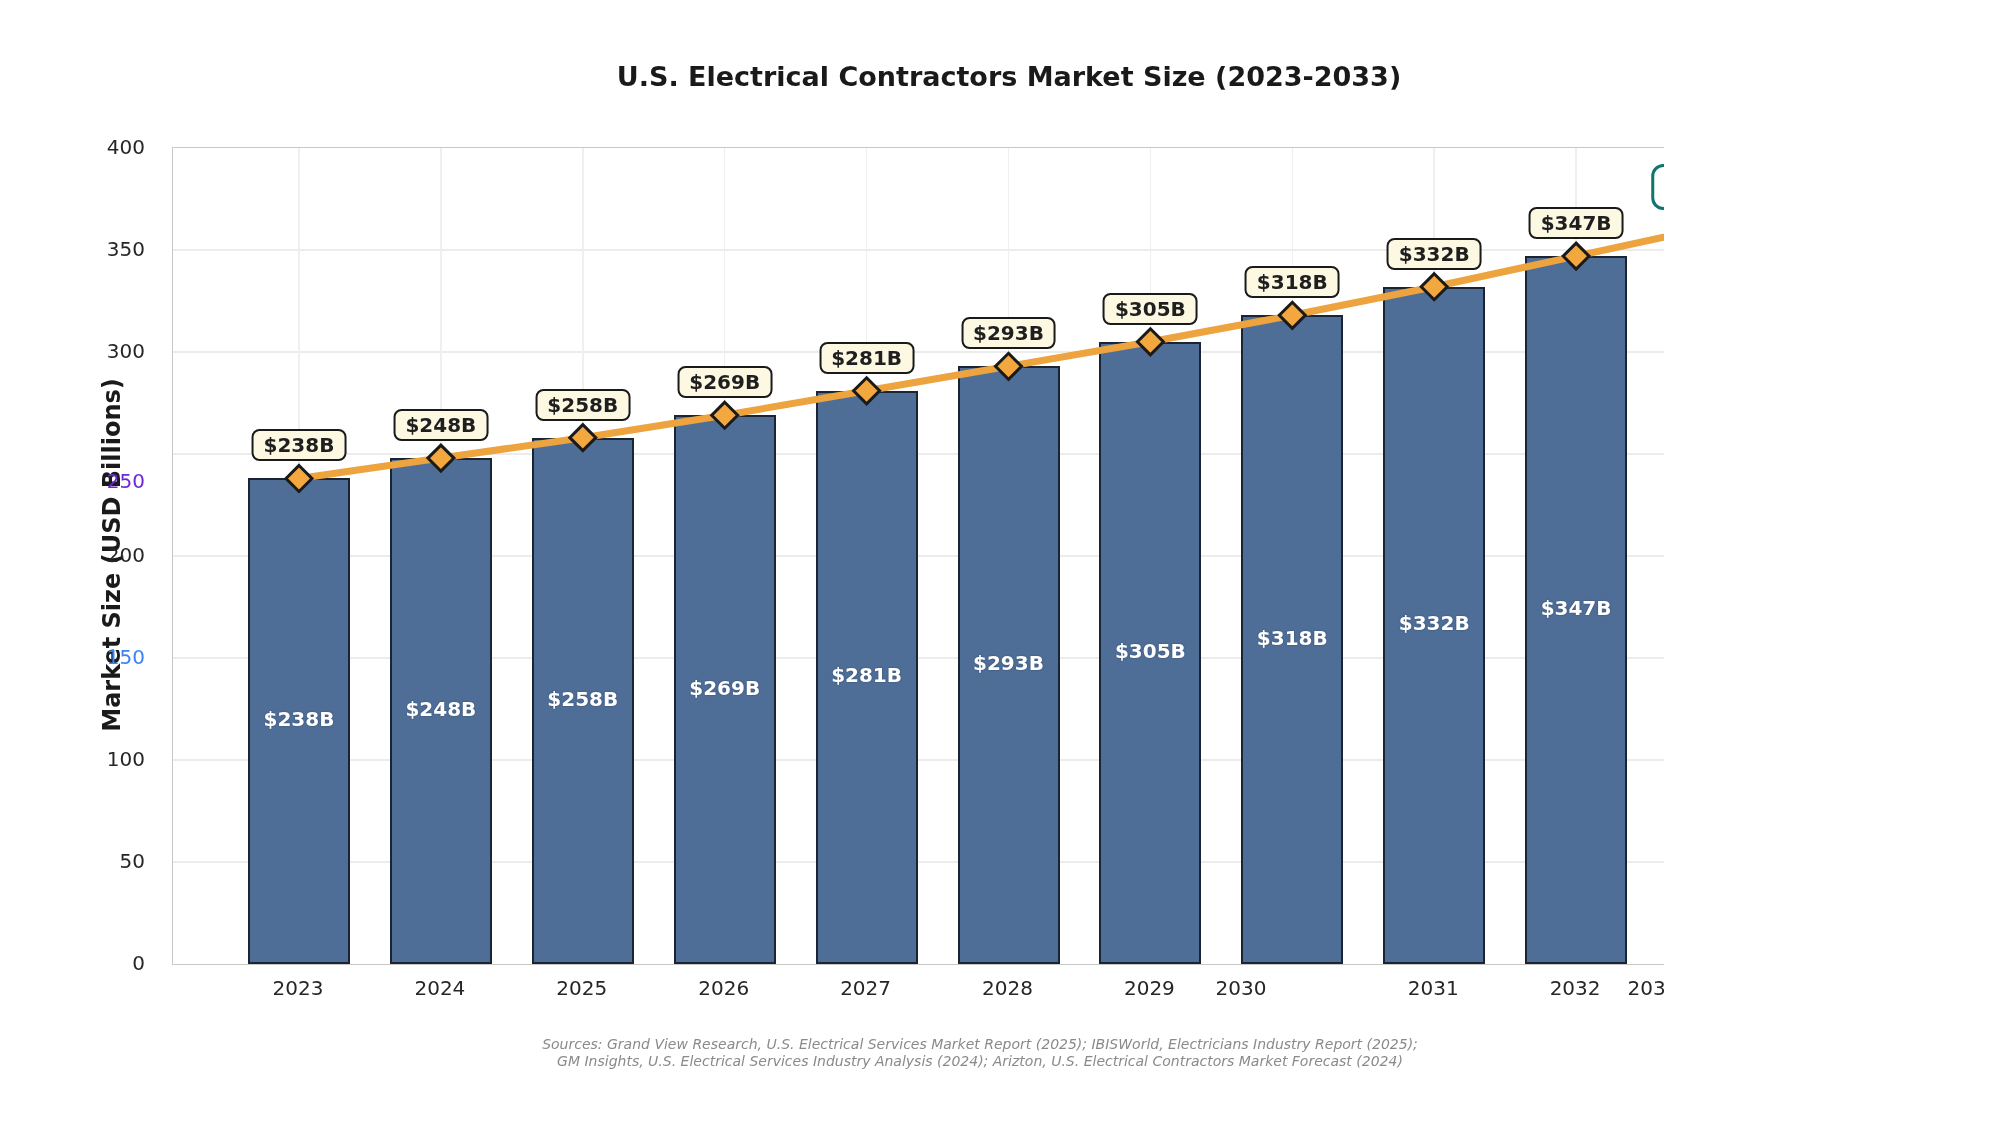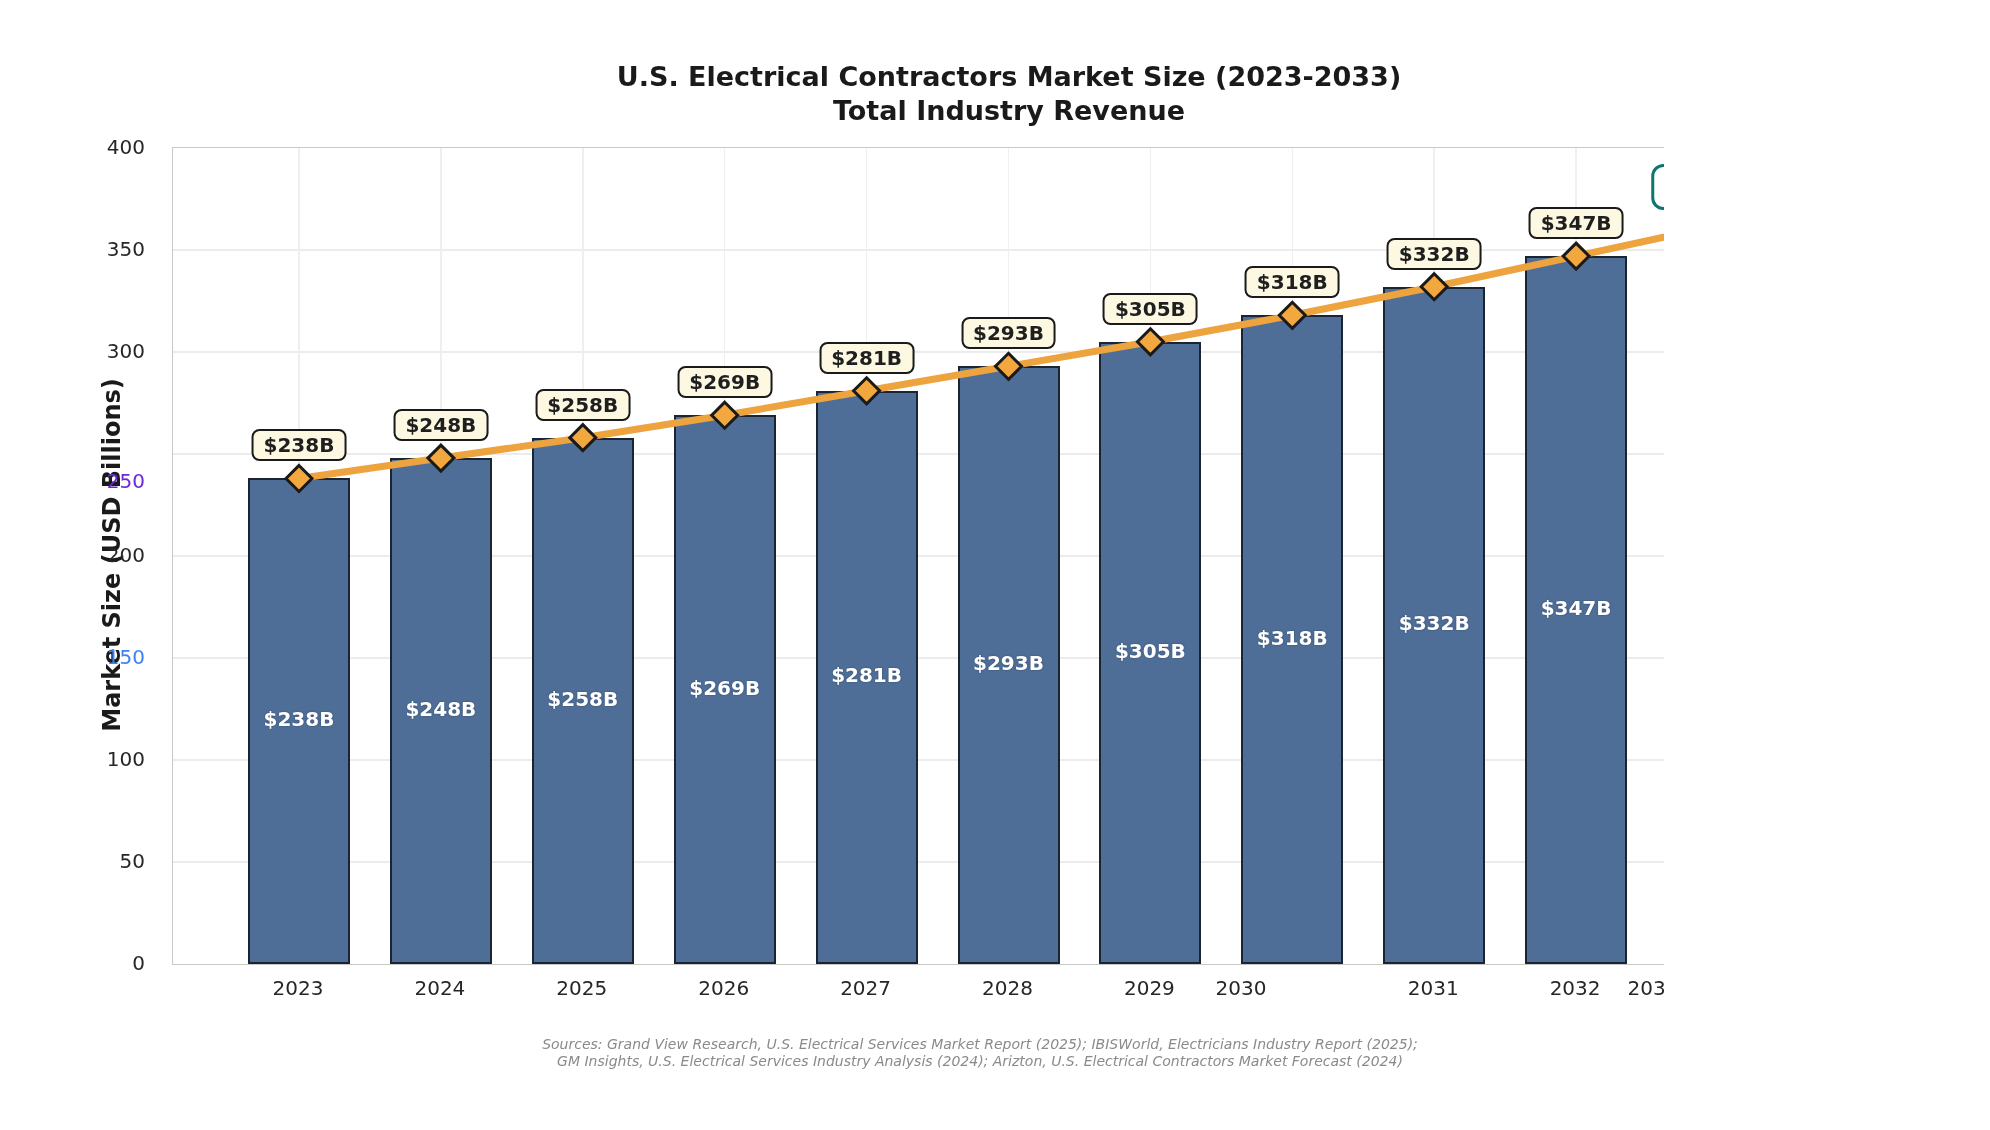--- a/index.html
+++ b/index.html
@@ -62,21 +62,20 @@
   .sources{
     position:absolute;left:0;top:1036px;width:1960px;text-align:center;
     font-size:14px;font-style:italic;color:#8a8a8a;line-height:17px;
   }
 </style>
 </head>
 <body>
 
 <div id="figure">
   <div class="title">U.S. Electrical Contractors Market Size (2023-2033)</div>
-  <div class="subtitle">Total Industry Revenue</div>
 
   <div class="ylabel">Market Size (USD Billions)</div>
 
   <div id="plot">
 
     <svg id="line-layer" width="1671" height="816" viewBox="0 0 1671 816">
         <polyline points="126,330.48 267.9,310.08 409.8,289.67999999999995 551.7,267.24 693.6,242.76 835.5,218.27999999999997 977.4000000000001,193.80000000000007 1119.3000000000002,167.27999999999997 1261.2,138.72000000000003 1403.1000000000001,108.12 1545,77.51999999999998" fill="none" stroke="#EDA33E" stroke-width="7"></polyline>
         <path d="M 126 317.48 L 139 330.48 L 126 343.48 L 113 330.48 Z" fill="#F2A73F" stroke="#1A1A1A" stroke-width="3"></path>
         <path d="M 267.9 297.08 L 280.9 310.08 L 267.9 323.08 L 254.89999999999998 310.08 Z" fill="#F2A73F" stroke="#1A1A1A" stroke-width="3"></path>
         <path d="M 409.8 276.67999999999995 L 422.8 289.67999999999995 L 409.8 302.67999999999995 L 396.8 289.67999999999995 Z" fill="#F2A73F" stroke="#1A1A1A" stroke-width="3"></path>

